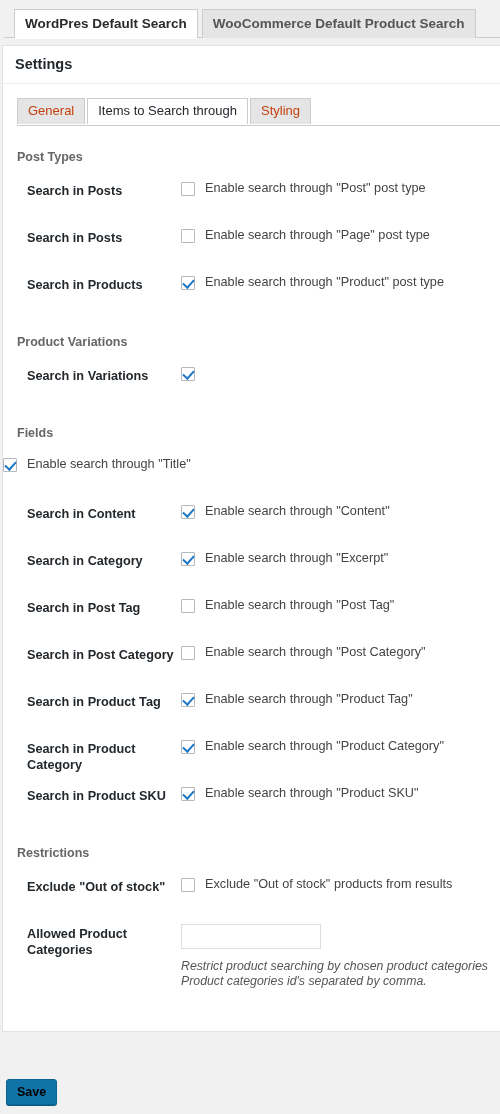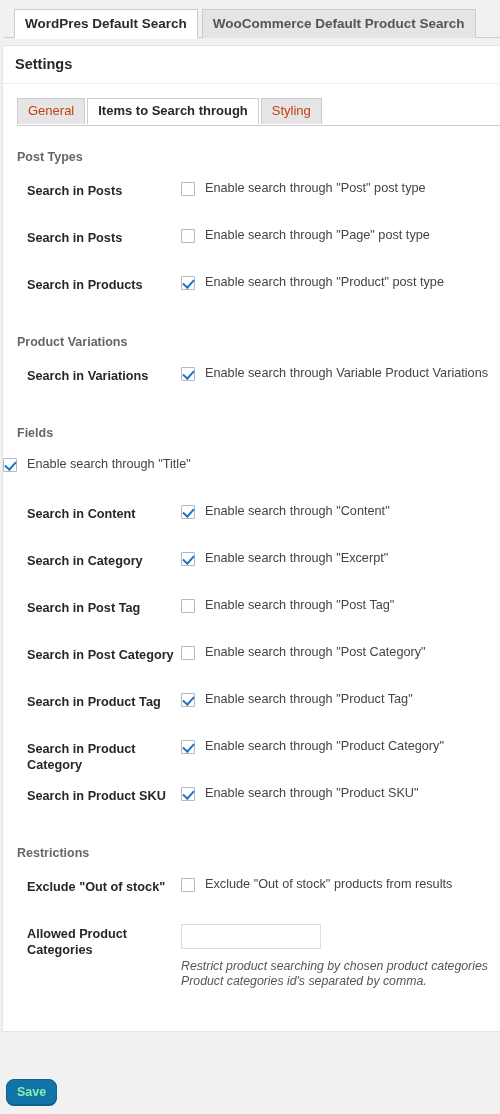--- a/index.html
+++ b/index.html
@@ -108,21 +108,21 @@
     border: 1px solid #ccc;
     border-bottom: none;
     margin-right: 2px;
     position: relative;
     z-index: 2;
     white-space: nowrap;
   }
   .stab.active {
     background: #ffffff;
     color: #23282d;
-    font-weight: bold;
+    font-weight: normal;
   }
   .stab.active::after {
     content: "";
     position: absolute;
     left: 0; right: 0; bottom: -1px;
     height: 1px;
     background: #ffffff;
     z-index: 3;
   }
 
@@ -216,28 +216,28 @@
 
   
   #save-wrap {
     position: absolute;
     left: 6px;
     top: 1079px;
   }
   #save-button {
     background: #1074a8;
     border: 1px solid #0e6391;
-    color: #86efac;
+    color: #000000;
     font-family: "Liberation Sans", sans-serif;
     font-size: 12.5px;
     font-weight: bold;
     padding: 0 10px;
     height: 26px;
     line-height: 24px;
-    border-radius: 8px;
+    border-radius: 3px;
     cursor: pointer;
     box-shadow: 0 1px 0 #0b5a84;
   }
 </style>
 </head>
 <body>
 
 <div id="top-tabs">
   <span class="ntab active">WordPres Default Search</span><span class="ntab">WooCommerce Default Product Search</span>
 </div>
@@ -277,21 +277,20 @@
         <span class="cbx-text">Enable search through "Product" post type</span>
       </div>
     </div>
 
     <div class="section-title">Product Variations</div>
 
     <div class="row">
       <div class="row-label">Search in Variations</div>
       <div class="row-field">
         <span class="cbx checked"></span>
-        <span class="cbx-text">Enable search through Variable Product Variations</span>
       </div>
     </div>
 
     <div class="section-title">Fields</div>
 
     <div class="row">
       <div class="row-field">
         <span class="cbx checked"></span>
         <span class="cbx-text">Enable search through "Title"</span>
       </div>

